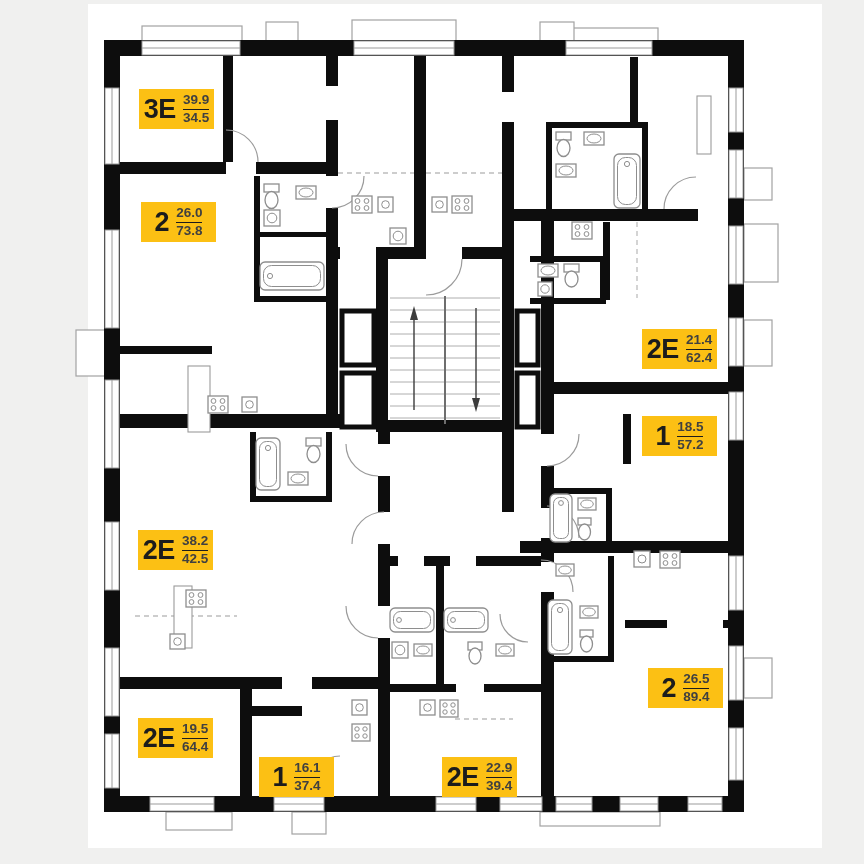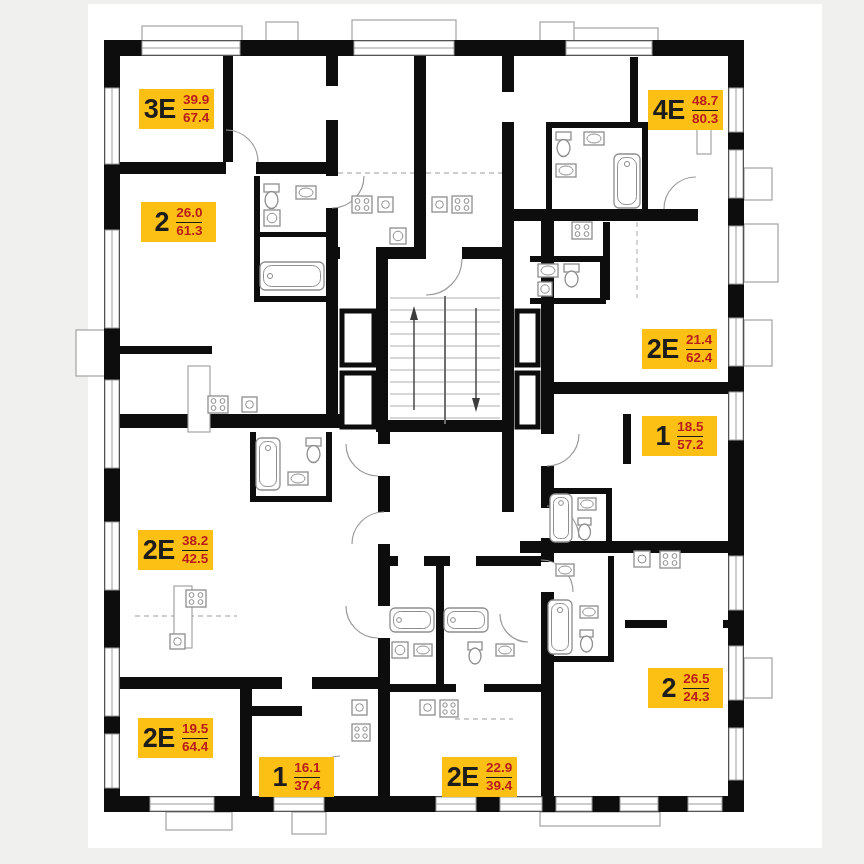--- a/index.html
+++ b/index.html
@@ -22,21 +22,21 @@
   .arc{fill:none;stroke:#9b9b9b;stroke-width:1.2;}
   .lift{fill:#ffffff;stroke:var(--wall);stroke-width:5;}
   .ar{stroke:#3c3c3c;stroke-width:1.4;}
   .arh{fill:#3c3c3c;stroke:none;}
   .ward{fill:#ffffff;stroke:#9b9b9b;stroke-width:1.1;}
 
   .apt{position:absolute;width:75px;height:40px;background:var(--accent);
        display:flex;align-items:center;justify-content:center;gap:7px;z-index:3;}
   .apt .t{font-weight:bold;font-size:27px;line-height:1;color:#1c1c1c;letter-spacing:-0.5px;}
   .apt .f{display:flex;flex-direction:column;font-size:13.5px;font-weight:600;
-          color:#b91c1c;line-height:1.1;align-items:flex-start;}
+          color:#404040;line-height:1.1;align-items:flex-start;}
   .apt .a{border-bottom:1.5px solid #1c1c1c;padding-bottom:1px;margin-bottom:1px;}
 </style>
 </head>
 <body>
 
 <div id="stage">
 <svg id="plan-svg" width="864" height="864" viewBox="0 0 864 864">
 
   <rect class="paper" x="88" y="4" width="734" height="844"></rect>
 
@@ -458,35 +458,28 @@
           <circle class="fx2" cx="357" cy="736" r="2.2"></circle>
           <circle class="fx2" cx="365" cy="736" r="2.2"></circle>
         </g>
   </g>
 </svg>
 
 <div class="apt" style="left:139px;top:89px">
   <span class="t">3Е</span>
   <span class="f">
     <span class="a">39.9</span>
-    <span class="b">67.4</span>
+    <span class="b">34.5</span>
   </span>
 </div>
 <div class="apt" style="left:141px;top:202px">
   <span class="t">2</span>
   <span class="f">
     <span class="a">26.0</span>
-    <span class="b">61.3</span>
-  </span>
-</div>
-<div class="apt" style="left:648px;top:90px">
-  <span class="t">4Е</span>
-  <span class="f">
-    <span class="a">48.7</span>
-    <span class="b">80.3</span>
+    <span class="b">73.8</span>
   </span>
 </div>
 <div class="apt" style="left:642px;top:329px">
   <span class="t">2Е</span>
   <span class="f">
     <span class="a">21.4</span>
     <span class="b">62.4</span>
   </span>
 </div>
 <div class="apt" style="left:642px;top:416px">
@@ -521,16 +514,16 @@
   <span class="t">2Е</span>
   <span class="f">
     <span class="a">22.9</span>
     <span class="b">39.4</span>
   </span>
 </div>
 <div class="apt" style="left:648px;top:668px">
   <span class="t">2</span>
   <span class="f">
     <span class="a">26.5</span>
-    <span class="b">24.3</span>
+    <span class="b">89.4</span>
   </span>
 </div>
 </div>
 
 </body></html>

